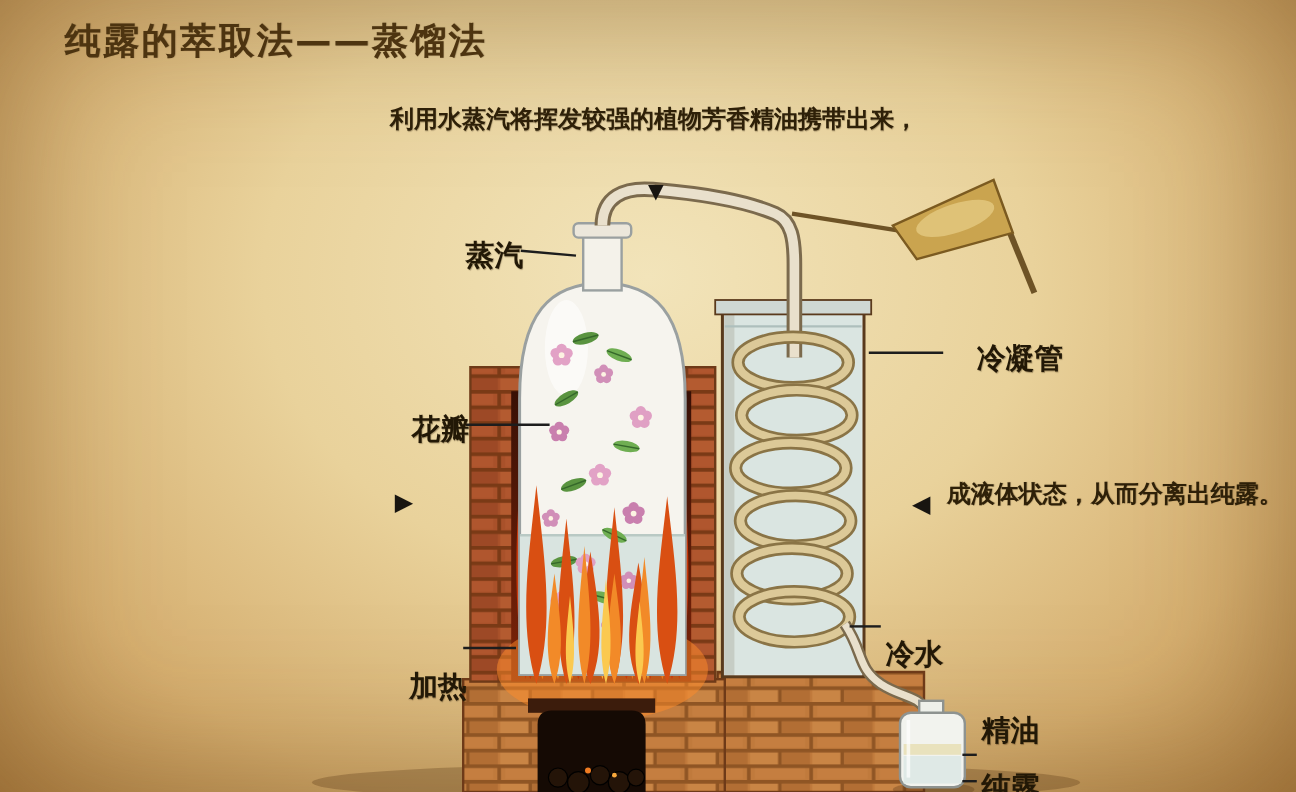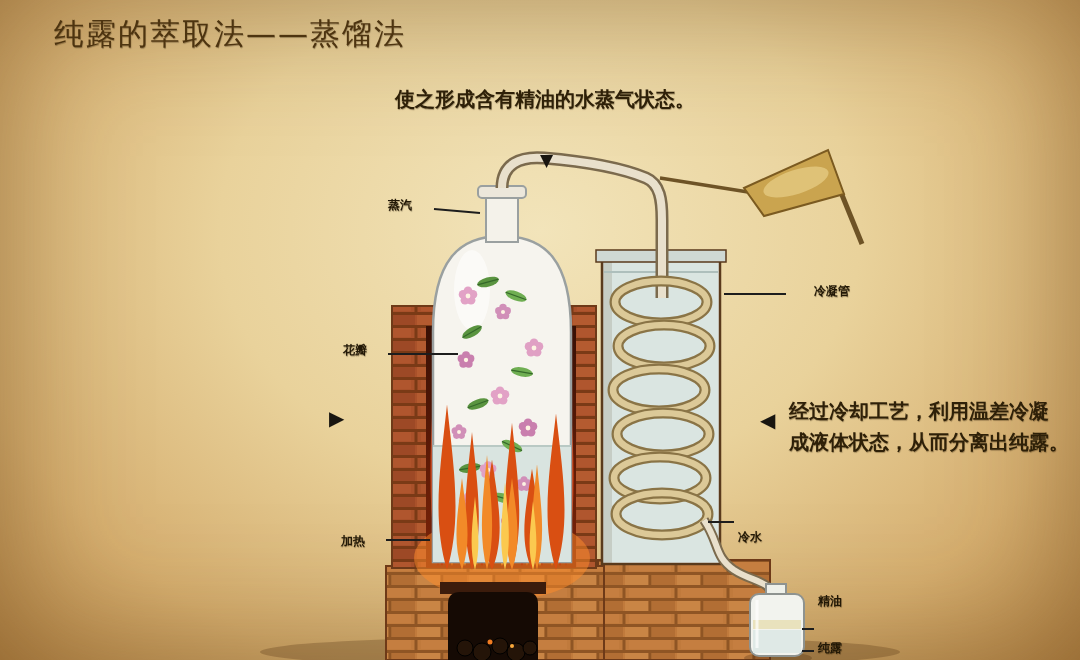--- a/index.html
+++ b/index.html
@@ -5,29 +5,29 @@
   html,body{margin:0;padding:0;width:1080px;height:660px;overflow:hidden;}
   .canvas{
     position:relative;width:1080px;height:660px;overflow:hidden;
     background:radial-gradient(ellipse at 50% 35%, #f2e4ba 0%, #e9d29b 42%, #d6af70 76%, #b98a4b 100%);
     box-shadow:inset 0 0 130px rgba(110,72,25,.5);
     font-family:"DejaVu Sans","Liberation Sans",sans-serif;
   }
   .art{position:absolute;left:0;top:0;width:1080px;height:660px;}
   .txt{position:absolute;font-weight:bold;color:#2e2008;
        text-shadow:0.5px 0.5px 0.8px rgba(50,32,8,.35);}
-  .title{left:54px;top:14px;font-size:30px;letter-spacing:2px;color:#4d3410;margin:0;font-weight:normal;}
+  .title{left:54px;top:14px;font-size:30px;letter-spacing:2px;color:#4d3410;margin:0;font-weight:bold;}
   .top-note{left:250px;top:84px;width:590px;text-align:center;font-size:20px;line-height:30px;}
   .arrow{position:absolute;color:#181510;font-weight:bold;}
   .arrow-down{left:540px;top:150px;font-size:17px;}
   .left-note{left:12px;top:376px;width:332px;font-size:20px;line-height:33px;}
   .arrow-right{left:329px;top:406px;font-size:20px;}
   .right-note{left:789px;top:396px;width:288px;font-size:20px;line-height:31px;}
   .arrow-left{left:760px;top:408px;font-size:20px;}
-  .lbl{font-size:12px;color:#221806;}
+  .lbl{font-size:24px;color:#221806;}
 </style>
 </head>
 <body>
 
 <div class="canvas">
 
   <svg class="art" viewBox="0 0 1080 660" aria-hidden="true">
     <defs>
       <pattern id="brickA" width="52" height="26" patternUnits="userSpaceOnUse">
         <rect width="52" height="26" fill="#a9512a"></rect>
@@ -230,33 +230,32 @@
       <line x1="724" y1="294" x2="786" y2="294"></line>
       <line x1="708" y1="522" x2="734" y2="522"></line>
       <line x1="802" y1="629" x2="814" y2="629"></line>
       <line x1="802" y1="651" x2="814" y2="651"></line>
     </g>
   </svg>
 
   <h1 class="txt title">纯露的萃取法——蒸馏法</h1>
 
   <div class="txt top-note">
-    <div>使之形成含有精油的水蒸气状态。</div>
+    <div>利用水蒸汽将挥发较强的植物芳香精油携带出来，</div>
   </div>
   <div class="arrow arrow-down">▼</div>
 
   <div class="arrow arrow-right">▶</div>
 
   <div class="txt right-note">
-    <div>经过冷却工艺，利用温差冷凝</div>
     <div>成液体状态，从而分离出纯露。</div>
   </div>
   <div class="arrow arrow-left">◀</div>
 
   <div class="txt lbl" style="left:388px;top:197px;">蒸汽</div>
   <div class="txt lbl" style="left:343px;top:342px;">花瓣</div>
-  <div class="txt lbl" style="left:341px;top:533px;">加热</div>
+  <div class="txt lbl" style="left:341px;top:556px;">加热</div>
   <div class="txt lbl" style="left:790px;top:283px;margin-left:24px;">冷凝管</div>
   <div class="txt lbl" style="left:738px;top:510px;margin-top:19px;">冷水</div>
   <div class="txt lbl" style="left:818px;top:593px;">精油</div>
   <div class="txt lbl" style="left:818px;top:640px;">纯露</div>
 
 </div>
 
 </body></html>

